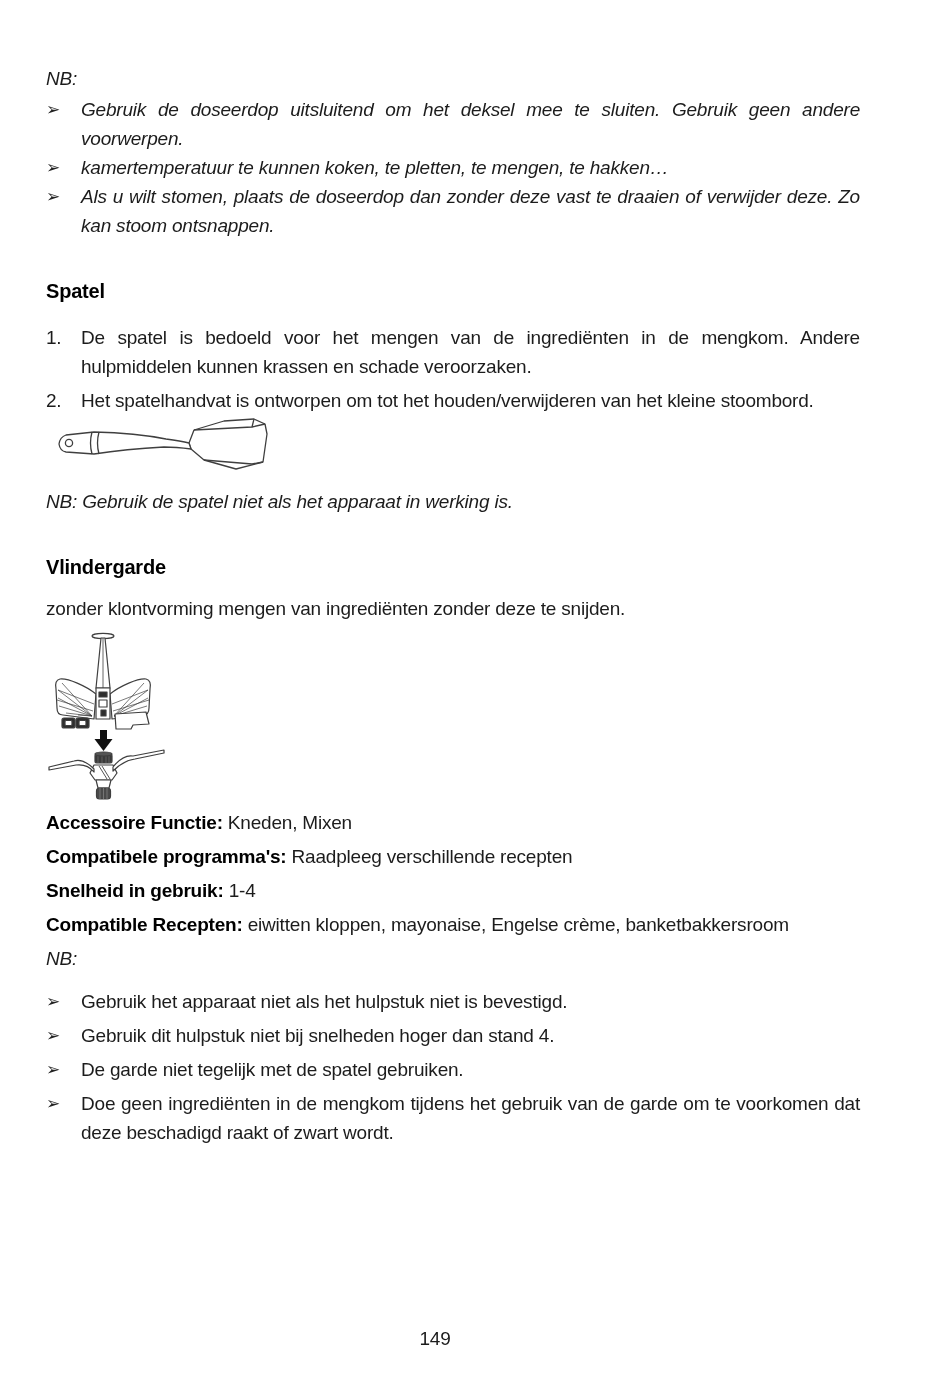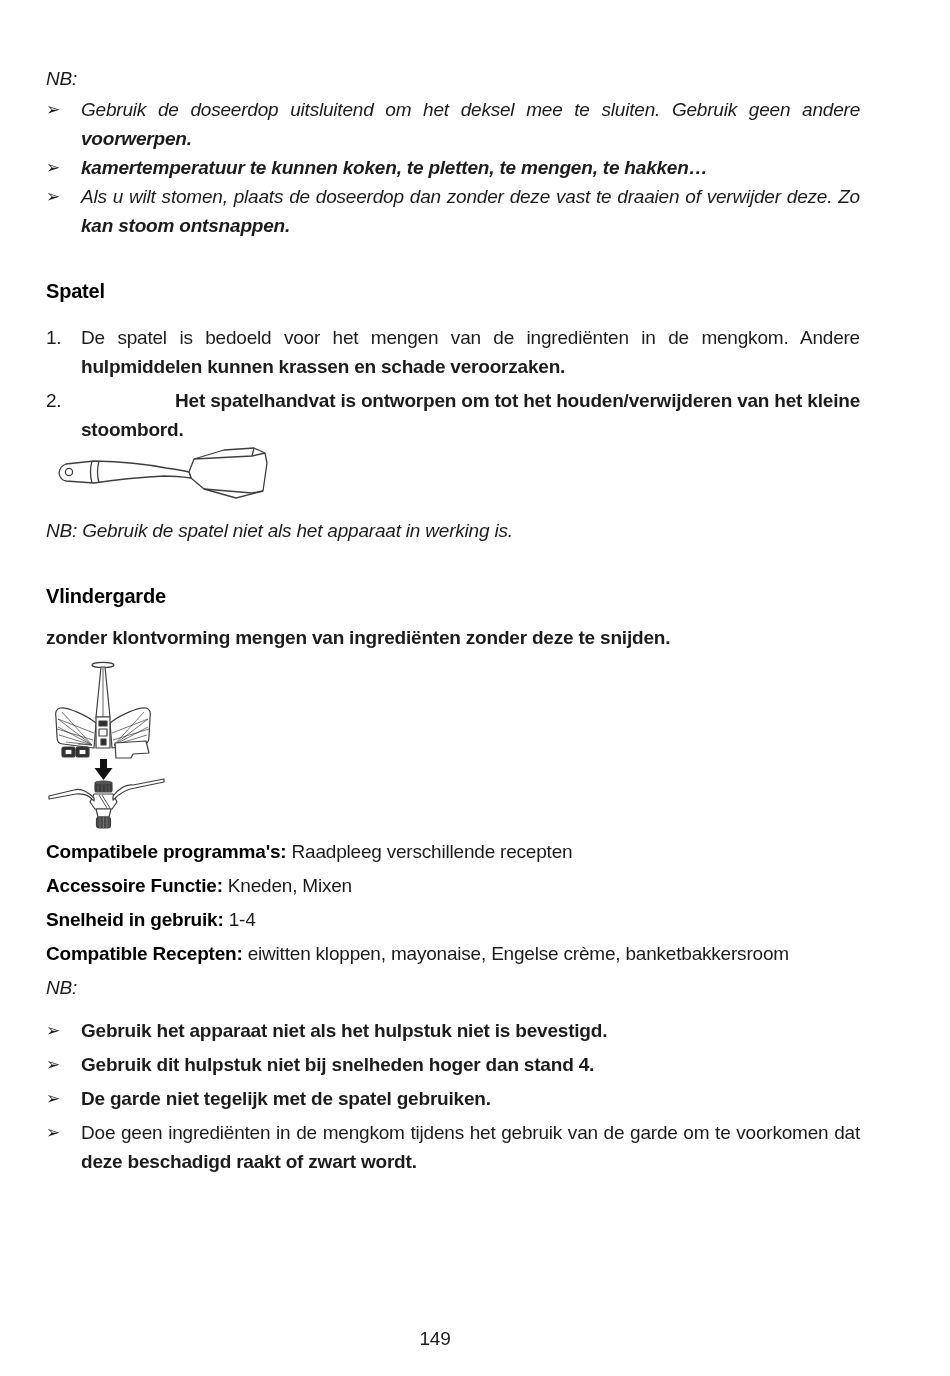--- a/index.html
+++ b/index.html
@@ -11,21 +11,21 @@
     padding:24px 90px 0 46px;
     font-family:"Liberation Sans",sans-serif;
     font-size:19px;line-height:29px;
     color:#1c1c1c;
     letter-spacing:-0.2px;
     overflow:hidden;
     margin-top:32px;
   }
   .italic{font-style:italic;}
   .jline{display:block;text-align:justify;text-align-last:justify;}
-  .jlast{display:block;text-align:right;text-align-last:left;font-weight:bold;}
+  .jlast{display:block;text-align:right;text-align-last:left;}
   h2{font-size:20px;line-height:30px;margin:0;font-weight:700;color:#000;}
   .h-spatel{margin-top:36px;}
   .h-vlinder{margin-top:36px;}
   ul,ol{list-style:none;margin:0;padding:0;}
   .blist li{position:relative;padding-left:35px;}
   .marker{position:absolute;left:0;top:0;font-style:normal;font-size:17px;color:#222;}
   .nummarker{position:absolute;left:0;top:0;font-style:normal;color:#1c1c1c;}
   .nb-intro{margin:8px 0 0 0;}
   .intro-list{margin-top:2px;}
   .num-list{margin-top:17px;}
@@ -147,22 +147,22 @@
       <path d="M67,139 C75,129 81,127 87,128 L118,122 L118,125 L89,131 C81,132 74,136 67,143 Z" fill="#ffffff"></path>
 
       <path d="M50,152 L65,152 L63,160 L52,160 Z" fill="#ffffff"></path>
 
       <rect x="50.5" y="160" width="14" height="11" rx="3" fill="#4a4a4a"></rect>
       <path d="M54,160 L54,171 M57.5,160 L57.5,171 M61,160 L61,171" stroke="#7a7a7a" stroke-width="0.9"></path>
     </svg>
   </figure>
 
   <div class="specs">
+    <div class="spec-line"><span class="spec-label">Accessoire Functie:</span><span> Kneden, Mixen</span></div>
     <div class="spec-line"><span class="spec-label">Compatibele programma's:</span><span> Raadpleeg verschillende recepten</span></div>
-    <div class="spec-line"><span class="spec-label">Accessoire Functie:</span><span> Kneden, Mixen</span></div>
     <div class="spec-line"><span class="spec-label">Snelheid in gebruik:</span><span> 1-4</span></div>
     <div class="spec-line"><span class="spec-label">Compatible Recepten:</span><span> eiwitten kloppen, mayonaise, Engelse crème, banketbakkersroom</span></div>
     <div class="spec-line nb-mid italic">NB:</div>
   </div>
 
   <ul class="nb-bullets blist">
     <li>
       <span class="marker">➢</span>
       <span class="jlast">Gebruik het apparaat niet als het hulpstuk niet is bevestigd.</span>
     </li>

